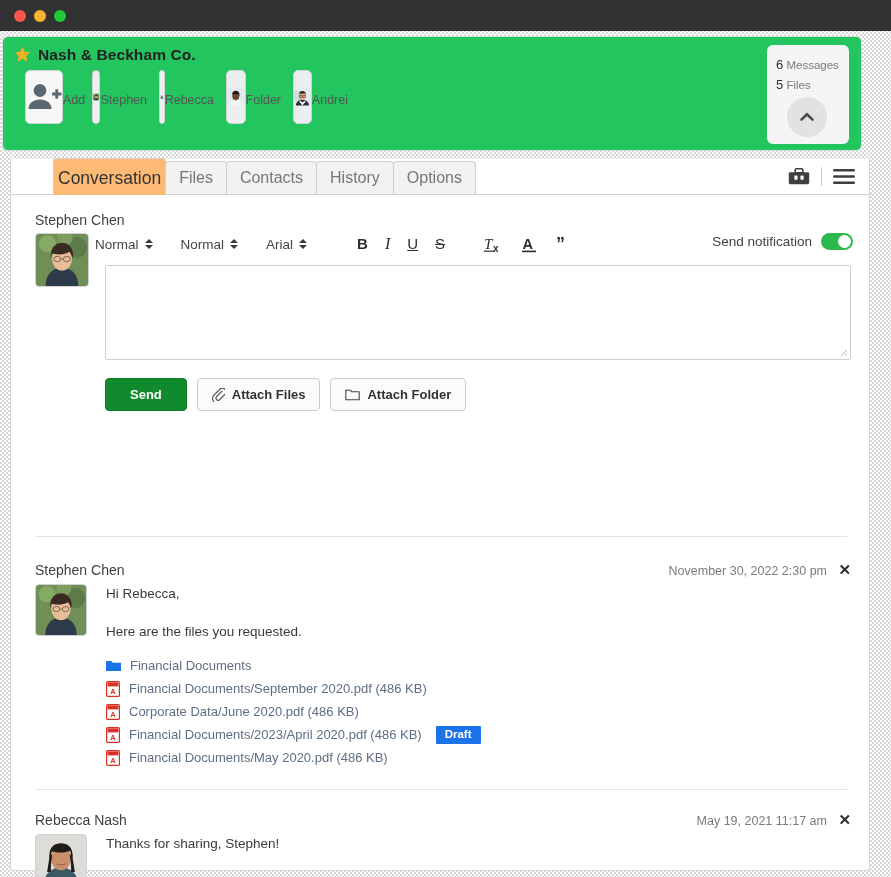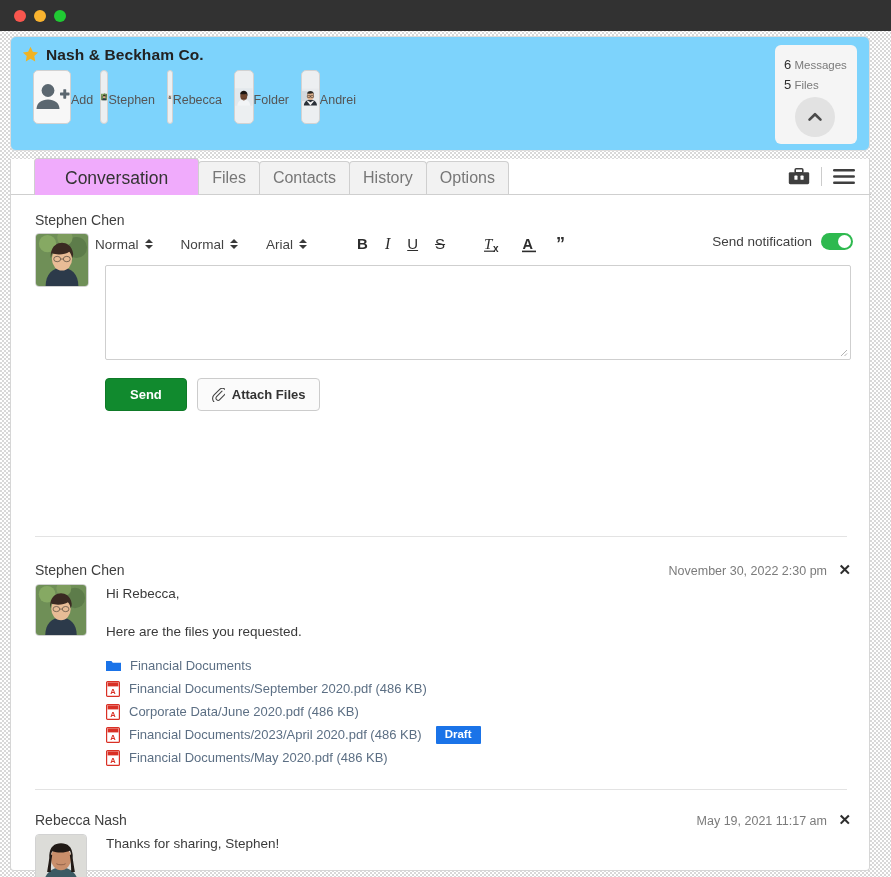--- a/index.html
+++ b/index.html
@@ -49,23 +49,23 @@
     position: absolute;
     left: 0; top: 31px;
     width: 891px;
     height: 846px;
     background: transparent;
   }
 
   
   .header-card {
     position: absolute;
-    left: 10px; top: 5px;
+    left: 2px; top: 5px;
     width: 860px; height: 115px;
-    background: #7dd3fc;
+    background: #22c55e;
     border: 1px solid #dcdcdc;
     border-radius: 6px;
   }
 
   .company-row {
     position: absolute;
     left: 10px; top: 8px;
     display: flex;
     align-items: center;
     gap: 6px;
@@ -171,28 +171,29 @@
     background: #f2f2f2;
     border: 1px solid #cfcfcf;
     border-bottom: none;
     padding: 6px 13px 6px;
     margin-right: -1px;
     border-radius: 4px 4px 0 0;
     cursor: pointer;
     line-height: 20px;
   }
   .tab.active {
-    background: #f0abfc;
+    background: #fdba74;
     color: #333333;
     font-size: 17.5px;
-    padding: 9px 30px 7px;
+    padding: 9px 4px 7px;
     border-color: #cfcfcf;
     position: relative;
     z-index: 3;
     margin-bottom: -1px;
+    margin-left: 19px;
   }
 
   .tab-icons {
     position: absolute;
     right: 16px; top: 8px;
     display: flex; align-items: center; gap: 11px;
   }
   .tab-icons .sep { width: 1px; height: 19px; background: #cccccc; }
 
   
@@ -577,20 +578,26 @@
         <div class="action-row">
           <div class="btn btn-send">
             <span>Send</span>
           </div>
           <div class="btn btn-gray">
             <svg width="13" height="14" viewBox="0 0 13 14">
               <path d="M10 3.2L4.6 8.7c-.9.9-.9 2.2 0 3s2.3.9 3.1 0l5.2-5.3c1.4-1.4 1.4-3.7 0-5.1s-3.8-1.4-5.2 0L2.1 6.9c-2 2-2 5.2 0 7.2" fill="none" stroke="#444" stroke-width="1.1" stroke-linecap="round"></path>
             </svg>
             <span>Attach Files</span>
           </div>
+          <div class="btn btn-gray">
+            <svg width="15" height="13" viewBox="0 0 15 13">
+              <path d="M.8 2.2h4.6l1.3 1.6h7.5v8H.8z" fill="none" stroke="#444" stroke-width="1.1" stroke-linejoin="round"></path>
+            </svg>
+            <span>Attach Folder</span>
+          </div>
         </div>
       </div>
 
       <div class="divider" style="top:377px;"></div>
 
       <div class="message" style="top:403px;">
         <div class="msg-author">Stephen Chen</div>
         <div class="msg-time">November 30, 2022 2:30 pm</div>
         <div class="msg-close">✕</div>
 

